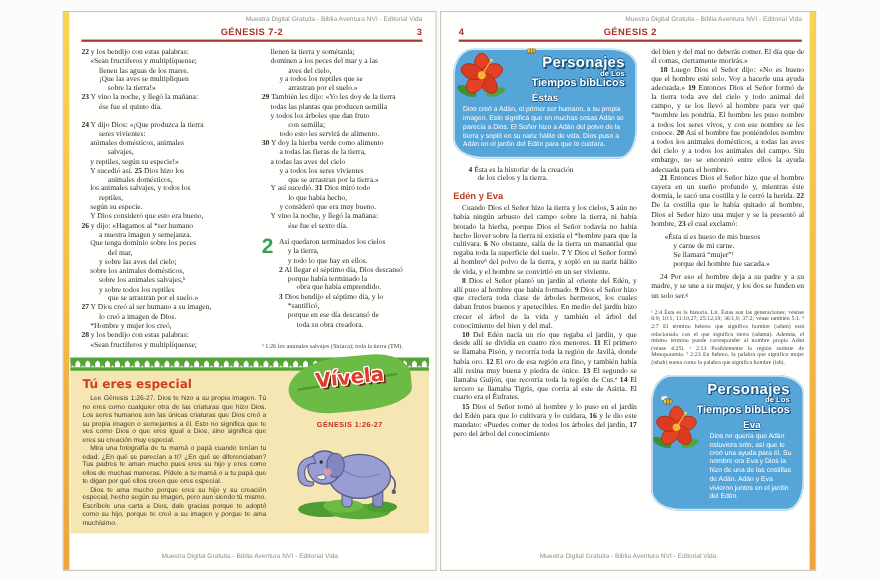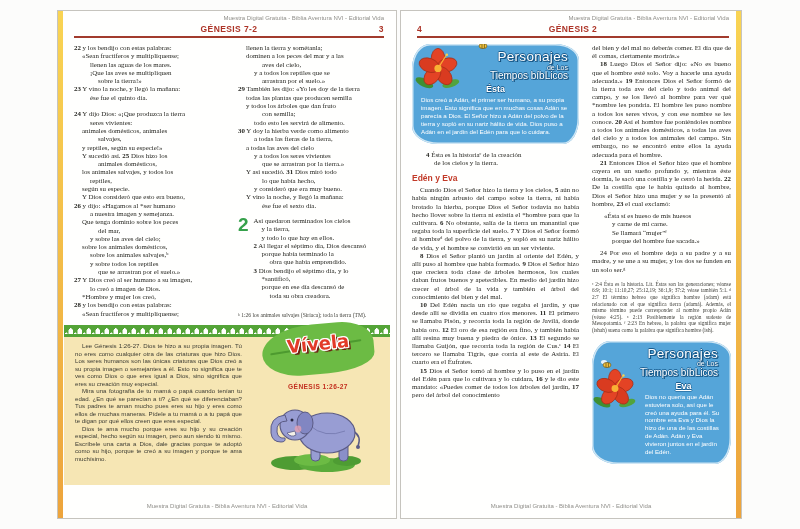--- a/index.html
+++ b/index.html
@@ -42,21 +42,21 @@
     text-shadow:1px 0 0 #fff,-1px 0 0 #fff,0 1px 0 #fff,0 -1px 0 #fff,1px 1px 0 #fff,-1px -1px 0 #fff,1px -1px 0 #fff,-1px 1px 0 #fff,2.5px 2.5px 0 #6d2312;}
   .viv-ref{position:absolute;top:46px;left:0;right:0;text-align:center;font-family:"Liberation Sans",sans-serif;font-weight:bold;font-size:6.6px;color:#c3301f;letter-spacing:.4px;}
   .eleph{position:absolute;top:56px;left:50%;transform:translateX(-50%);}
 
   .pfooter{position:absolute;bottom:9px;left:0;right:0;text-align:center;font-family:"Liberation Sans",sans-serif;font-size:6px;color:#908f8a;}
 
   .rcols{position:absolute;top:33px;left:11px;right:10px;display:flex;gap:13px;height:450px;overflow:hidden;}
   .rc1{width:167px;}
   .rc2{flex:1;}
   .blob{position:relative;background:#55a5d9;border-radius:18px 24px 16px 26px/24px 16px 26px 18px;color:#fff;font-family:"Liberation Sans",sans-serif;padding:6px 9px 8px;box-shadow:0 0 0 1.5px #cfe6f4 inset;}
-  .blob-title{text-align:right;font-weight:normal;line-height:1.02;padding-right:2px;
+  .blob-title{text-align:right;font-weight:bold;line-height:1.02;padding-right:2px;
     text-shadow:.7px 0 0 #1a5d8f,-.7px 0 0 #1a5d8f,0 .7px 0 #1a5d8f,0 -.7px 0 #1a5d8f,1.4px 1.4px 0 #164f7a;}
   .bt1{font-size:13.5px;letter-spacing:.3px;}
   .bt2{font-size:7px;}
   .bt3{font-size:10px;}
   .persname{text-align:center;font-weight:bold;font-size:9px;margin:3px 0 2px;
     text-shadow:.6px 0 0 #1a5d8f,-.6px 0 0 #1a5d8f,0 .6px 0 #1a5d8f,0 -.6px 0 #1a5d8f;}
   .blobtext{font-size:6.2px;line-height:7.9px;}
   .flower{position:absolute;top:2px;left:2px;}
   .flower-eva{top:26px;left:0;}
   .bee{position:absolute;top:-4px;left:64px;}
@@ -163,20 +163,21 @@
             </div>
         </div>
         <div class="fnote">ᵇ 1:26 los animales salvajes (Siríaca); toda la tierra (TM).</div>
       </div>
     </div>
 
     <div class="feature">
       <div class="grass"></div>
       <div class="cream">
         <div class="tue">
+          <div class="tue-title">Tú eres especial</div>
           <div>
               <div class="kidp">Lee Génesis 1:26-27. Dios te hizo a su propia imagen. Tú no eres como cualquier otra de las criaturas que hizo Dios. Los seres humanos son las únicas criaturas que Dios creó a su propia imagen o semejantes a él. Esto no significa que te ves como Dios o que eres igual a Dios, sino significa que eres su creación muy especial.</div>
               <div class="kidp">Mira una fotografía de tu mamá o papá cuando tenían tu edad. ¿En qué se parecían a ti? ¿En qué se diferenciaban? Tus padres te aman mucho pues eres su hijo y eres como ellos de muchas maneras. Pídele a tu mamá o a tu papá que te digan por qué ellos creen que eres especial.</div>
               <div class="kidp">Dios te ama mucho porque eres su hijo y su creación especial, hecho según su imagen, pero aun siendo tú mismo. Escríbele una carta a Dios, dale gracias porque te adoptó como su hijo, porque te creó a su imagen y porque te ama muchísimo.</div>
             </div>
         </div>
         <div class="viv">
           <div class="leaf"></div>
           <div class="viv-logo">Vívela</div>
           <div class="viv-ref">GÉNESIS 1:26-27</div>
@@ -234,21 +235,21 @@
             <ellipse cx="4" cy="3" rx="3" ry="2" fill="#ffffff" opacity=".85"></ellipse>
             <ellipse cx="7" cy="6" rx="4" ry="2.6" fill="#f2c country" opacity="0"></ellipse>
             <ellipse cx="7" cy="6" rx="4" ry="2.6" fill="#f2c23e" stroke="#5a4a12" stroke-width=".6"></ellipse>
             <path d="M6,3.6 L6,8.4 M8.4,3.8 L8.4,8.2" stroke="#5a4a12" stroke-width=".7"></path>
           </svg>
           <div class="blob-title">
             <div class="bt1">Personajes</div>
             <div class="bt2">de Los</div>
             <div class="bt3">Tiempos bíbLicos</div>
           </div>
-          <div class="persname">Ésta</div>
+          <div class="persname">Éstas</div>
           <div class="blobtext">Dios creó a Adán, el primer ser humano, a su propia imagen. Esto significa que en muchas cosas Adán se parecía a Dios. El Señor hizo a Adán del polvo de la tierra y sopló en su nariz hálito de vida. Dios puso a Adán en el jardín del Edén para que lo cuidara.</div>
         </div>
 
         <div class="verse4 verse">
             <div><b>4</b> Ésta es la historiaᶜ de la creación</div>
             <div style="padding-left: 8px;">de los cielos y la tierra.</div>
           </div>
 
         <div class="sechead">Edén y Eva</div>
 

